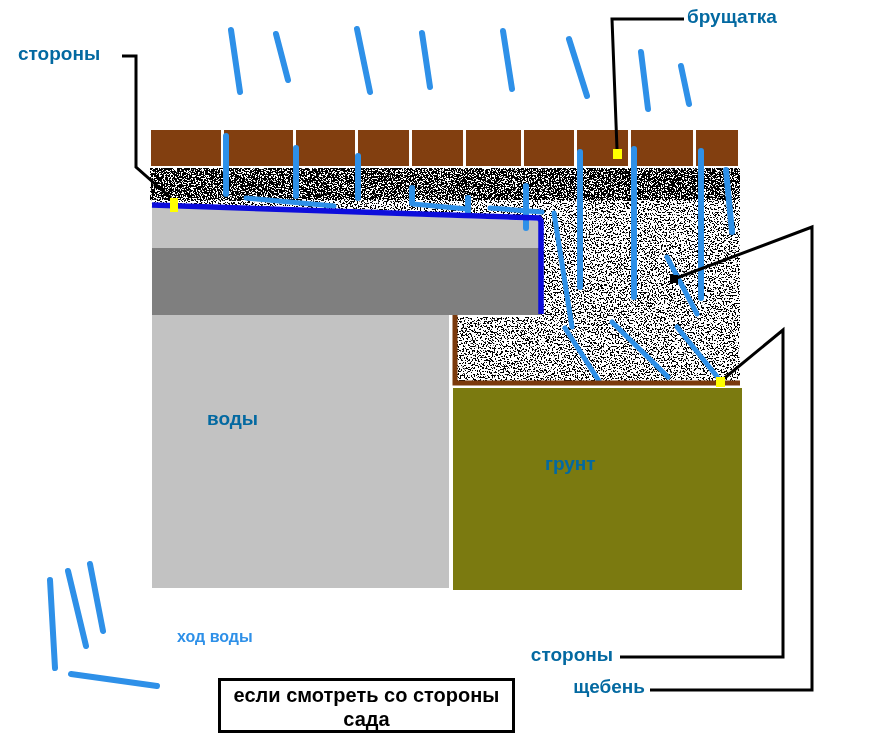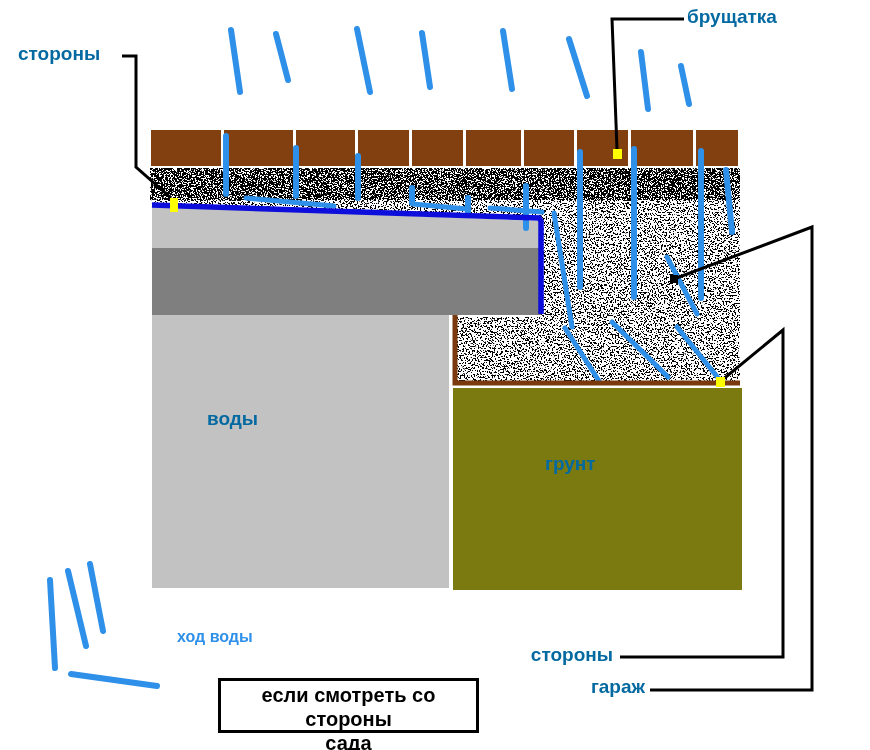--- a/index.html
+++ b/index.html
@@ -33,21 +33,21 @@
     white-space:nowrap;
     line-height:1.1;
   }
   .lbl-water{
     color:var(--water-blue,#2E90E8);
     font-size:16px;
   }
   .caption-box{
     position:absolute;
     left:218px;top:678px;
-    width:261px;height:55px;
+    width:297px;height:55px;
     box-sizing:border-box;
     border:3px solid #000;
     background:#fff;
     text-align:center;
     font-weight:bold;
     font-size:20px;
     line-height:24px;
     padding-top:2px;
   }
 </style>
@@ -146,20 +146,20 @@
     <rect class="marker-y" x="716" y="377" width="9" height="10"></rect>
     <rect class="marker-b" x="670" y="275" width="8" height="8"></rect>
   </svg>
 
   <div class="lbl" style="left:18px;top:44px;">стороны</div>
   <div class="lbl" style="left:687px;top:7px;">брущатка</div>
   <div class="lbl" style="left:207px;top:409px;">воды</div>
   <div class="lbl" style="left:545px;top:454px;">грунт</div>
   <div class="lbl lbl-water" style="left:177px;top:628px;">ход воды</div>
   <div class="lbl" style="left:500px;top:645px;width:113px;text-align:right;">стороны</div>
-  <div class="lbl" style="left:545px;top:677px;width:100px;text-align:right;">гараж</div>
+  <div class="lbl" style="left:545px;top:677px;width:100px;text-align:right;">щебень</div>
 
   <div class="caption-box">
     <div>если смотреть со стороны</div>
     <div>сада</div>
   </div>
 
 </div>
 
 </body></html>

